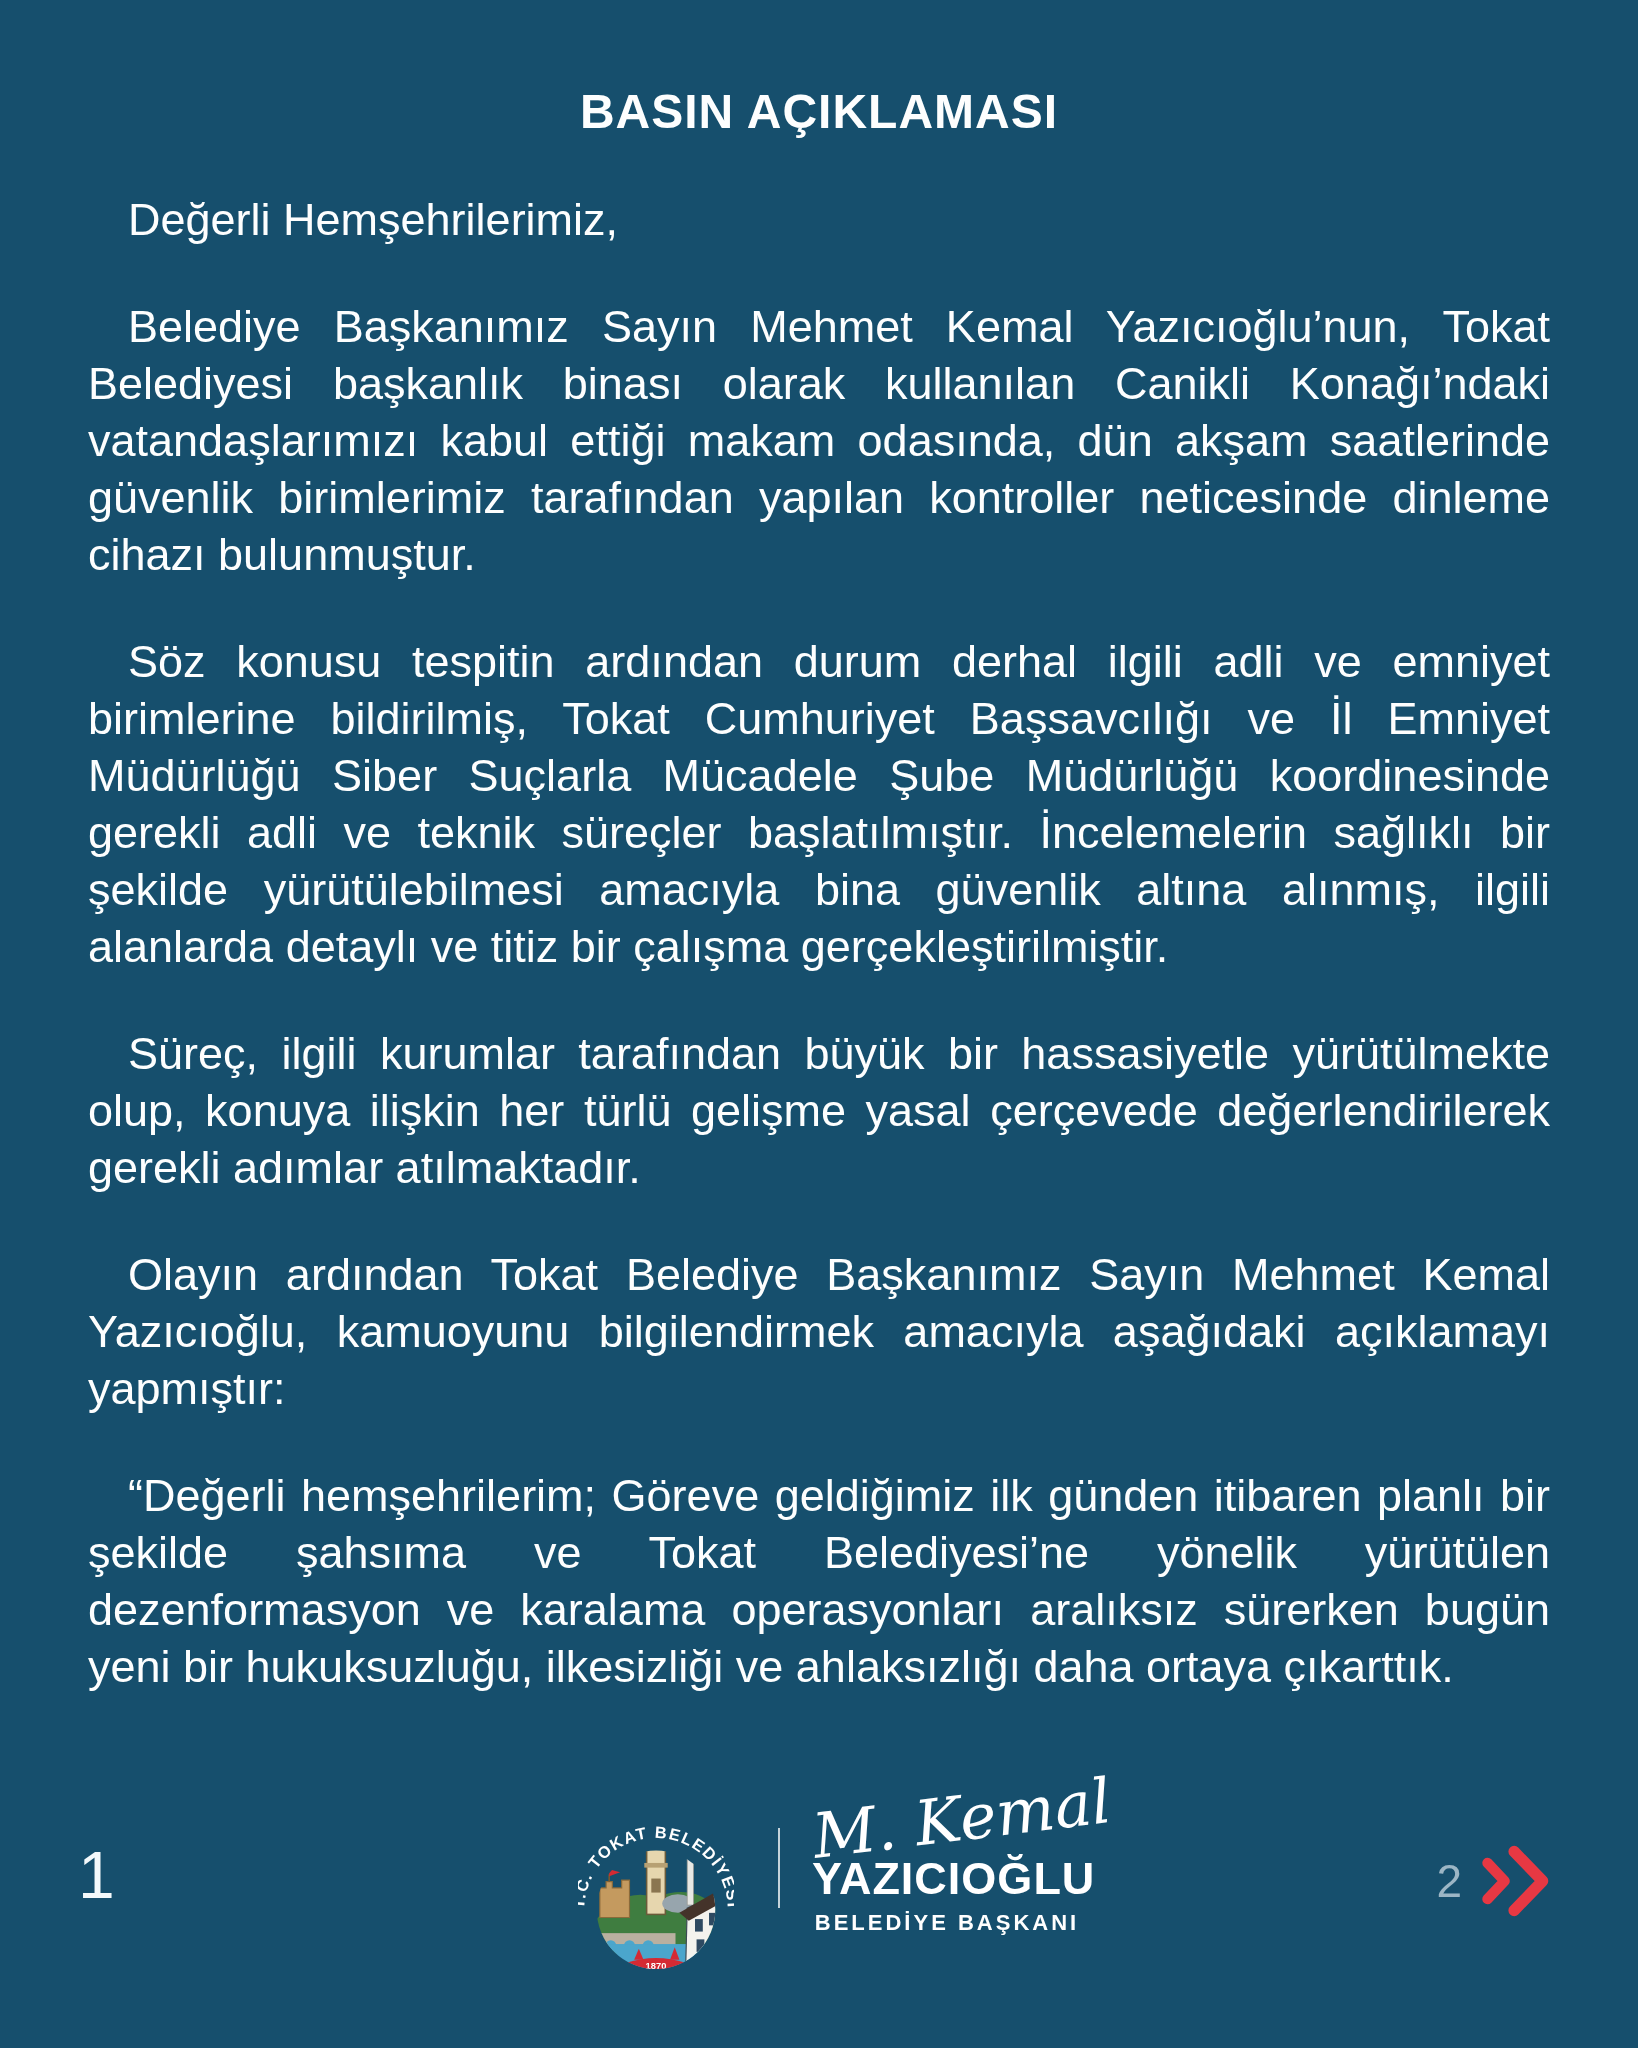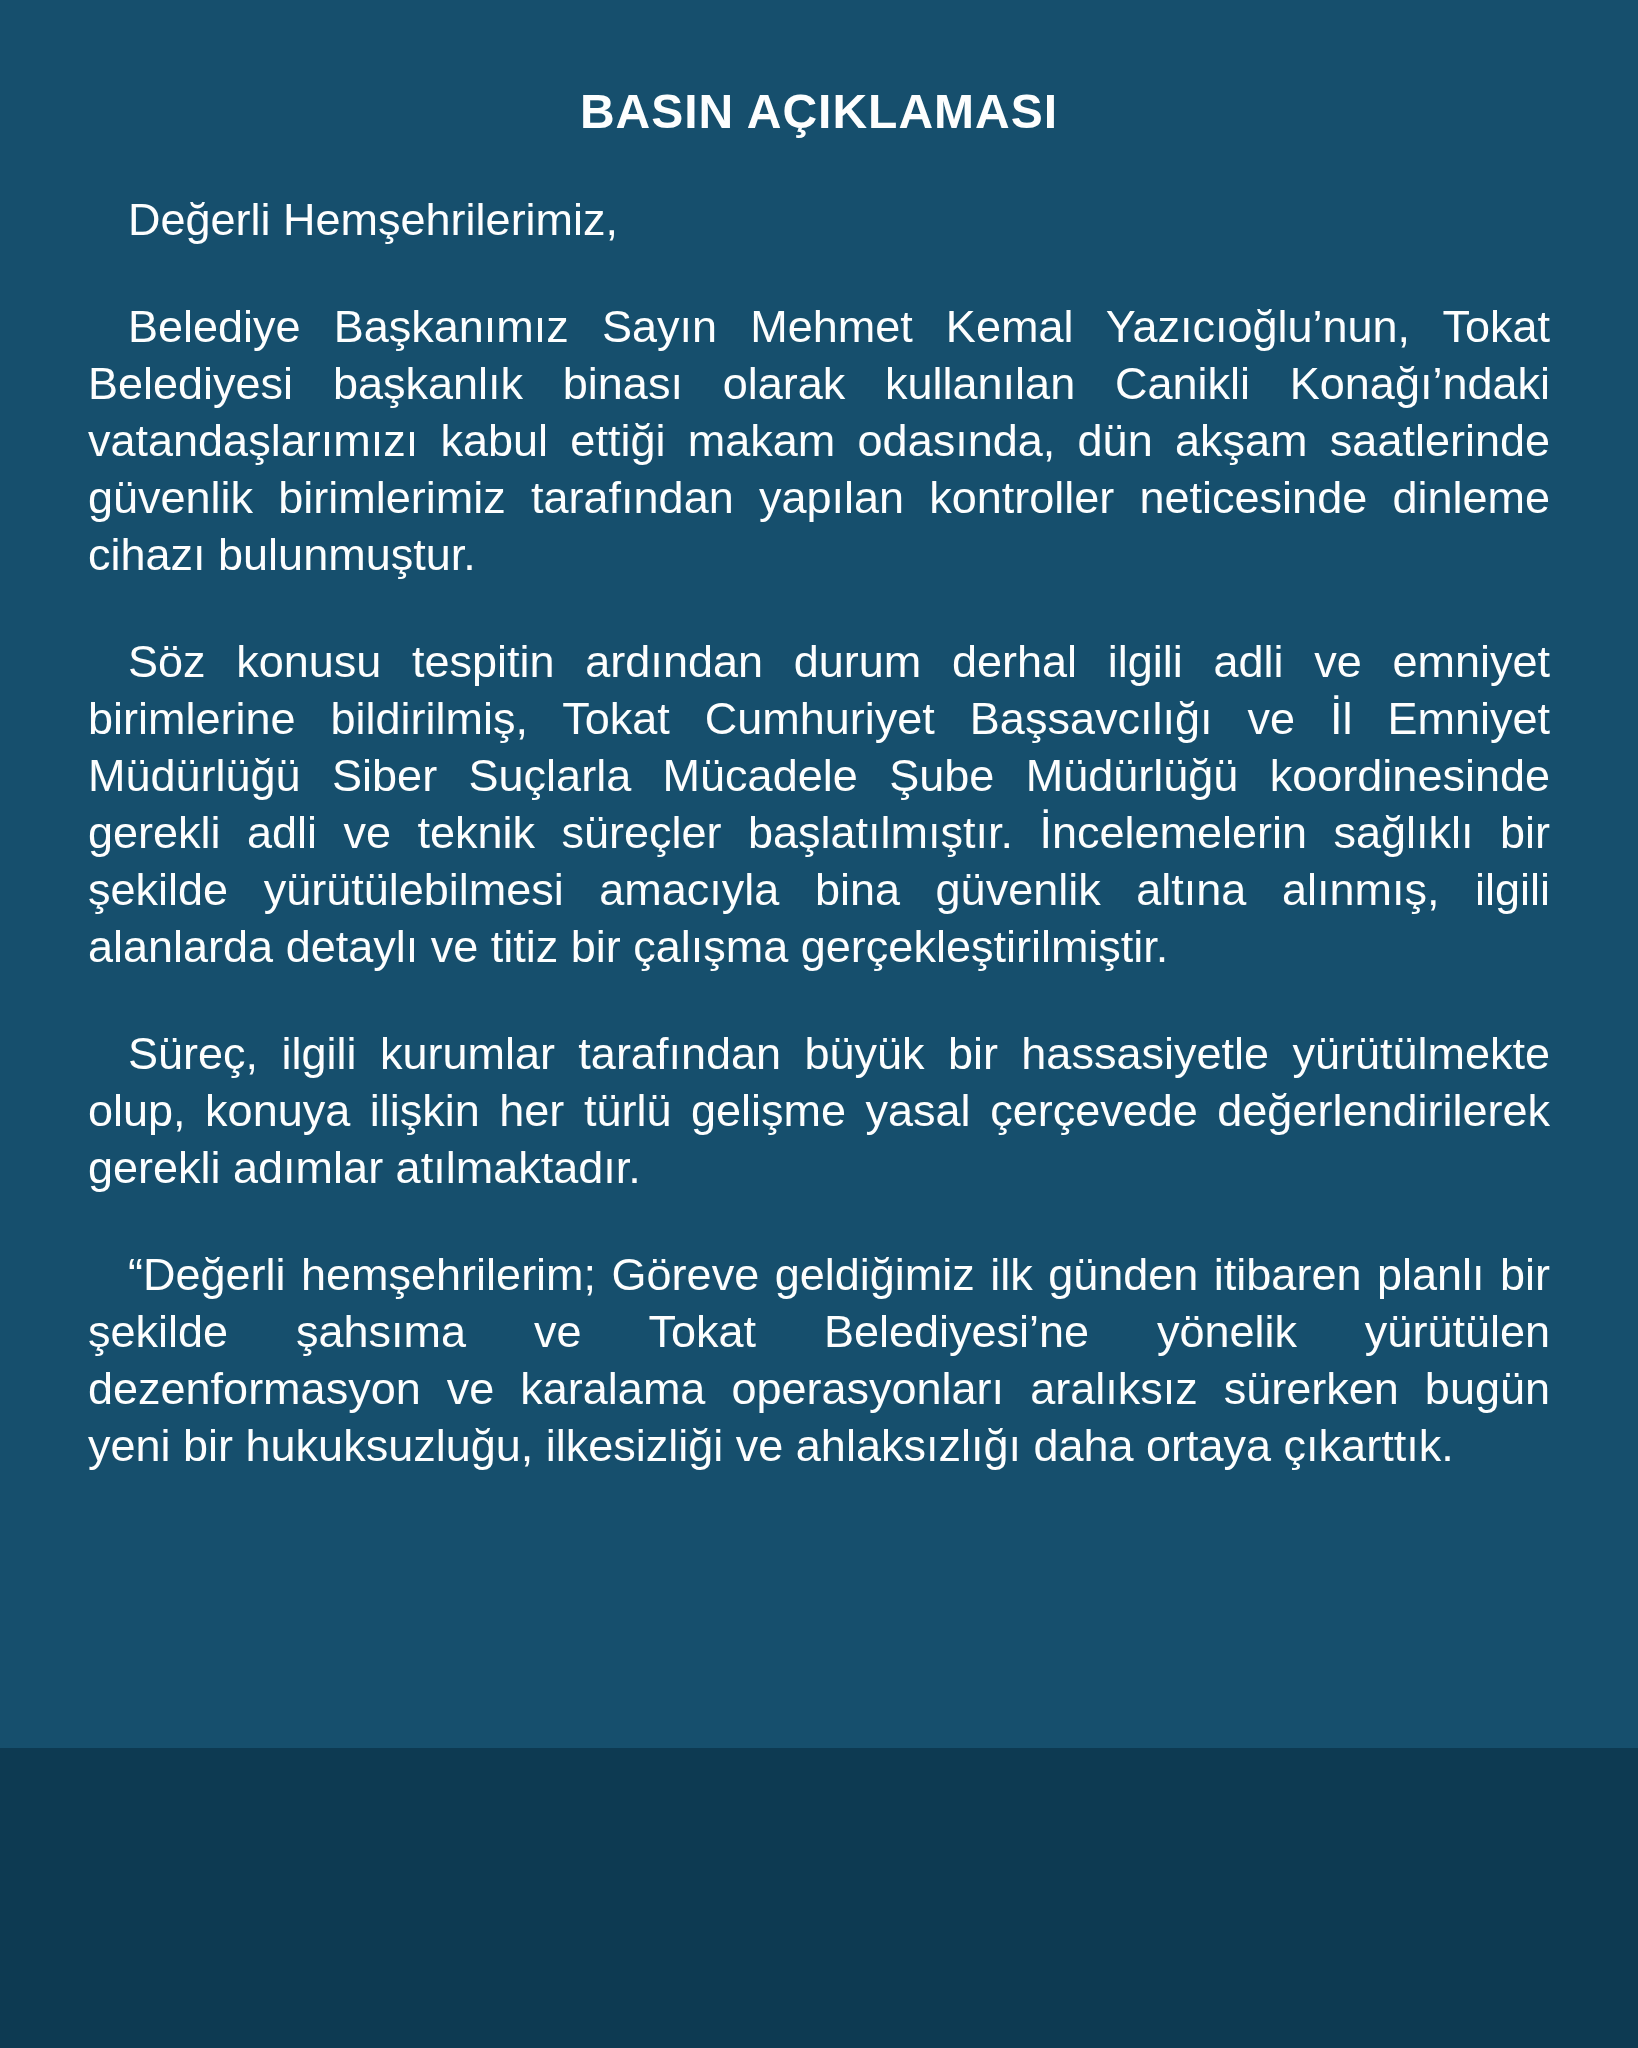--- a/index.html
+++ b/index.html
@@ -1,19 +1,19 @@
 <!DOCTYPE html>
 <html lang="tr"><head>
 <meta charset="utf-8">
 <style>
   html, body { margin: 0; padding: 0; background: #0d3a52; }
   .page {
     position: relative;
     width: 1638px;
-    height: 1748px;
+    height: 2048px;
     margin: 0 auto;
     background: #164f6d;
     color: #ffffff;
     font-family: "Liberation Sans", sans-serif;
     overflow: hidden;
   }
   .title {
     margin: 0;
     padding-top: 84px;
     text-align: center;
@@ -87,20 +87,21 @@
 
 <div class="page">
 
   <h1 class="title">BASIN AÇIKLAMASI</h1>
 
   <div class="content">
     <p class="greeting">Değerli Hemşehrilerimiz,</p>
     <p>Belediye Başkanımız Sayın Mehmet Kemal Yazıcıoğlu’nun, Tokat Belediyesi başkanlık binası olarak kullanılan Canikli Konağı’ndaki vatandaşlarımızı kabul ettiği makam odasında, dün akşam saatlerinde güvenlik birimlerimiz tarafından yapılan kontroller neticesinde dinleme cihazı bulunmuştur.</p>
     <p>Söz konusu tespitin ardından durum derhal ilgili adli ve emniyet birimlerine bildirilmiş, Tokat Cumhuriyet Başsavcılığı ve İl Emniyet Müdürlüğü Siber Suçlarla Mücadele Şube Müdürlüğü koordinesinde gerekli adli ve teknik süreçler başlatılmıştır. İncelemelerin sağlıklı bir şekilde yürütülebilmesi amacıyla bina güvenlik altına alınmış, ilgili alanlarda detaylı ve titiz bir çalışma gerçekleştirilmiştir.</p>
     <p>Süreç, ilgili kurumlar tarafından büyük bir hassasiyetle yürütülmekte olup, konuya ilişkin her türlü gelişme yasal çerçevede değerlendirilerek gerekli adımlar atılmaktadır.</p>
+    <p>Olayın ardından Tokat Belediye Başkanımız Sayın Mehmet Kemal Yazıcıoğlu, kamuoyunu bilgilendirmek amacıyla aşağıdaki açıklamayı yapmıştır:</p>
     <p>“Değerli hemşehrilerim; Göreve geldiğimiz ilk günden itibaren planlı bir şekilde şahsıma ve Tokat Belediyesi’ne yönelik yürütülen dezenformasyon ve karalama operasyonları aralıksız sürerken bugün yeni bir hukuksuzluğu, ilkesizliği ve ahlaksızlığı daha ortaya çıkarttık.</p>
   </div>
 
   <div class="footer">
 
     <div class="page-num-current">1</div>
 
     <div class="logo-wrap">
       <svg viewBox="0 0 200 270" width="156" height="212">
         <defs>

